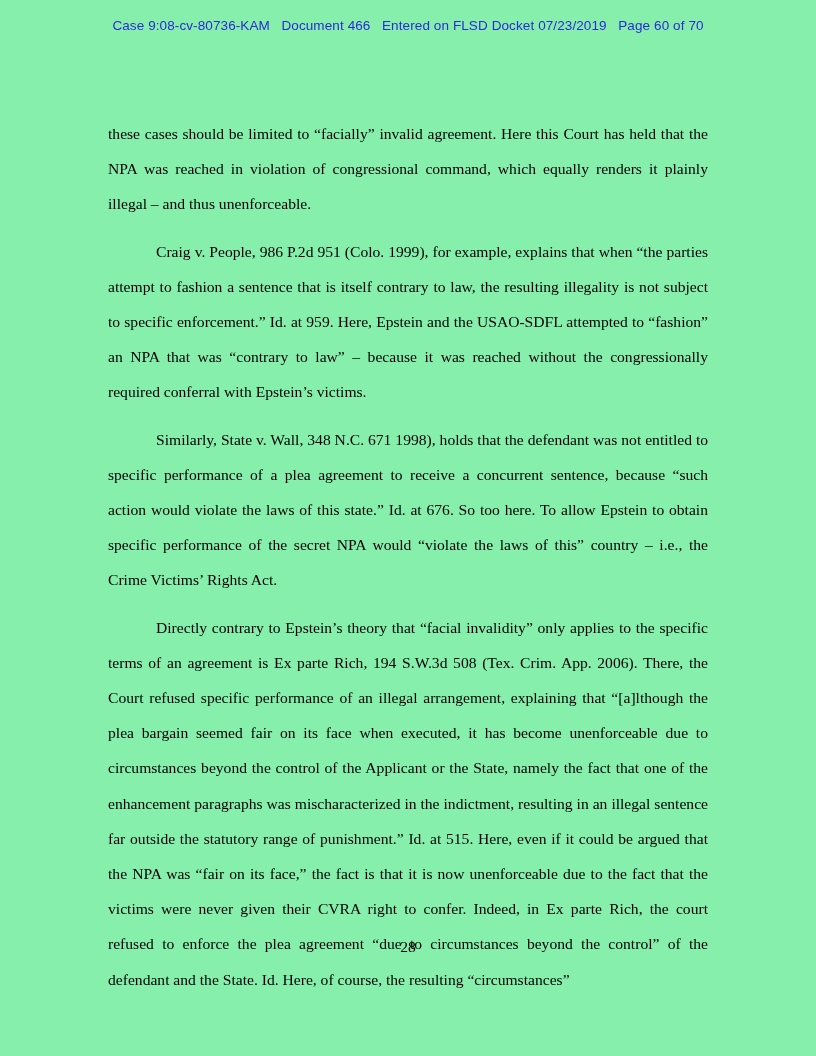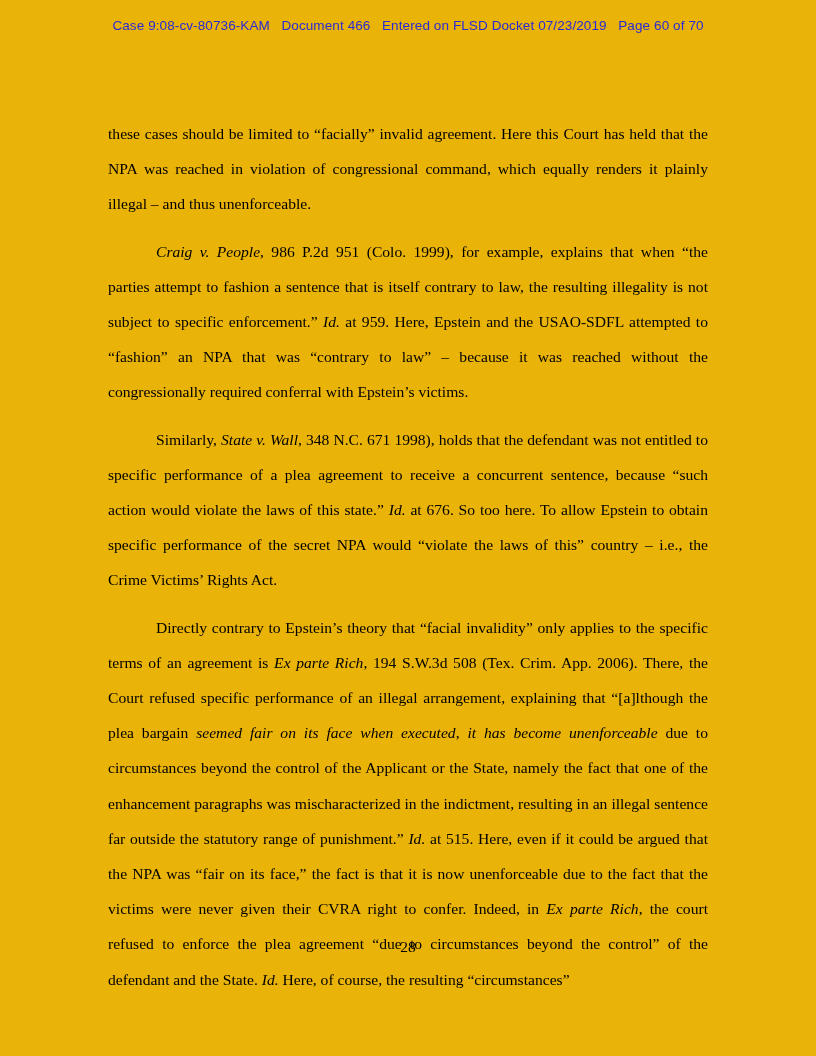--- a/index.html
+++ b/index.html
@@ -37,35 +37,34 @@
     text-align: justify;
   }
   .body-text p {
     margin: 12px;
     padding: 0;
   }
   .body-text p.indent {
     text-indent: 48px;
   }
   .italic {
-    font-style: italic;
   }
   .page-number {
     position: absolute;
     top: 938px;
     left: 0;
     width: 100%;
     text-align: center;
     font-size: 15.6px;
   }
 </style>
 </head>
 <body>
 
-<div class="page" style="background: #eab308;">
+<div class="page" style="background: #86efac;">
 
   <div class="court-stamp" style="color: rgb(43, 43, 213);">Case 9:08-cv-80736-KAM   Document 466   Entered on FLSD Docket 07/23/2019   Page 60 of 70</div>
 
   <div class="body-text" style="color: rgb(0, 0, 0);">
       <p><span>these cases should be limited to “facially” invalid agreement.  Here this Court has held that the NPA was reached in violation of congressional command, which equally renders it plainly illegal – and thus unenforceable.</span></p>
       <p class="indent"><span class="italic">Craig v. People</span><span>, 986 P.2d 951 (Colo. 1999), for example, explains that when “the parties attempt to fashion a sentence that is itself contrary to law, the resulting illegality is not subject to specific enforcement.”  </span><span class="italic">Id.</span><span> at 959.  Here, Epstein and the USAO-SDFL attempted to “fashion” an NPA that was “contrary to law” – because it was reached without the congressionally required conferral with Epstein’s victims.</span></p>
       <p class="indent"><span>Similarly, </span><span class="italic">State v. Wall</span><span>, 348 N.C. 671 1998), holds that the defendant was not entitled to specific performance of a plea agreement to receive a concurrent sentence, because “such action would violate the laws of this state.”  </span><span class="italic">Id.</span><span> at 676.  So too here.  To allow Epstein to obtain specific performance of the secret NPA would “violate the laws of this” country – i.e., the Crime Victims’ Rights Act.</span></p>
       <p class="indent"><span>Directly contrary to Epstein’s theory that “facial invalidity” only applies to the specific terms of an agreement is </span><span class="italic">Ex parte Rich</span><span>, 194 S.W.3d 508 (Tex. Crim. App. 2006).  There, the Court refused specific performance of an illegal arrangement, explaining that “[a]lthough the plea bargain </span><span class="italic">seemed fair on its face when executed</span><span>, </span><span class="italic">it has become unenforceable</span><span> due to circumstances beyond the control of the Applicant or the State, namely the fact that one of the enhancement paragraphs was mischaracterized in the indictment, resulting in an illegal sentence far outside the statutory range of punishment.”  </span><span class="italic">Id.</span><span> at 515.  Here, even if it could be argued that the NPA was “fair on its face,” the fact is that it is now unenforceable due to the fact that the victims were never given their CVRA right to confer.  Indeed, in </span><span class="italic">Ex parte Rich</span><span>, the court refused to enforce the plea agreement “due to circumstances beyond the control” of the defendant and the State.  </span><span class="italic">Id.</span><span>  Here, of course, the resulting “circumstances”</span></p>
     </div>
 

